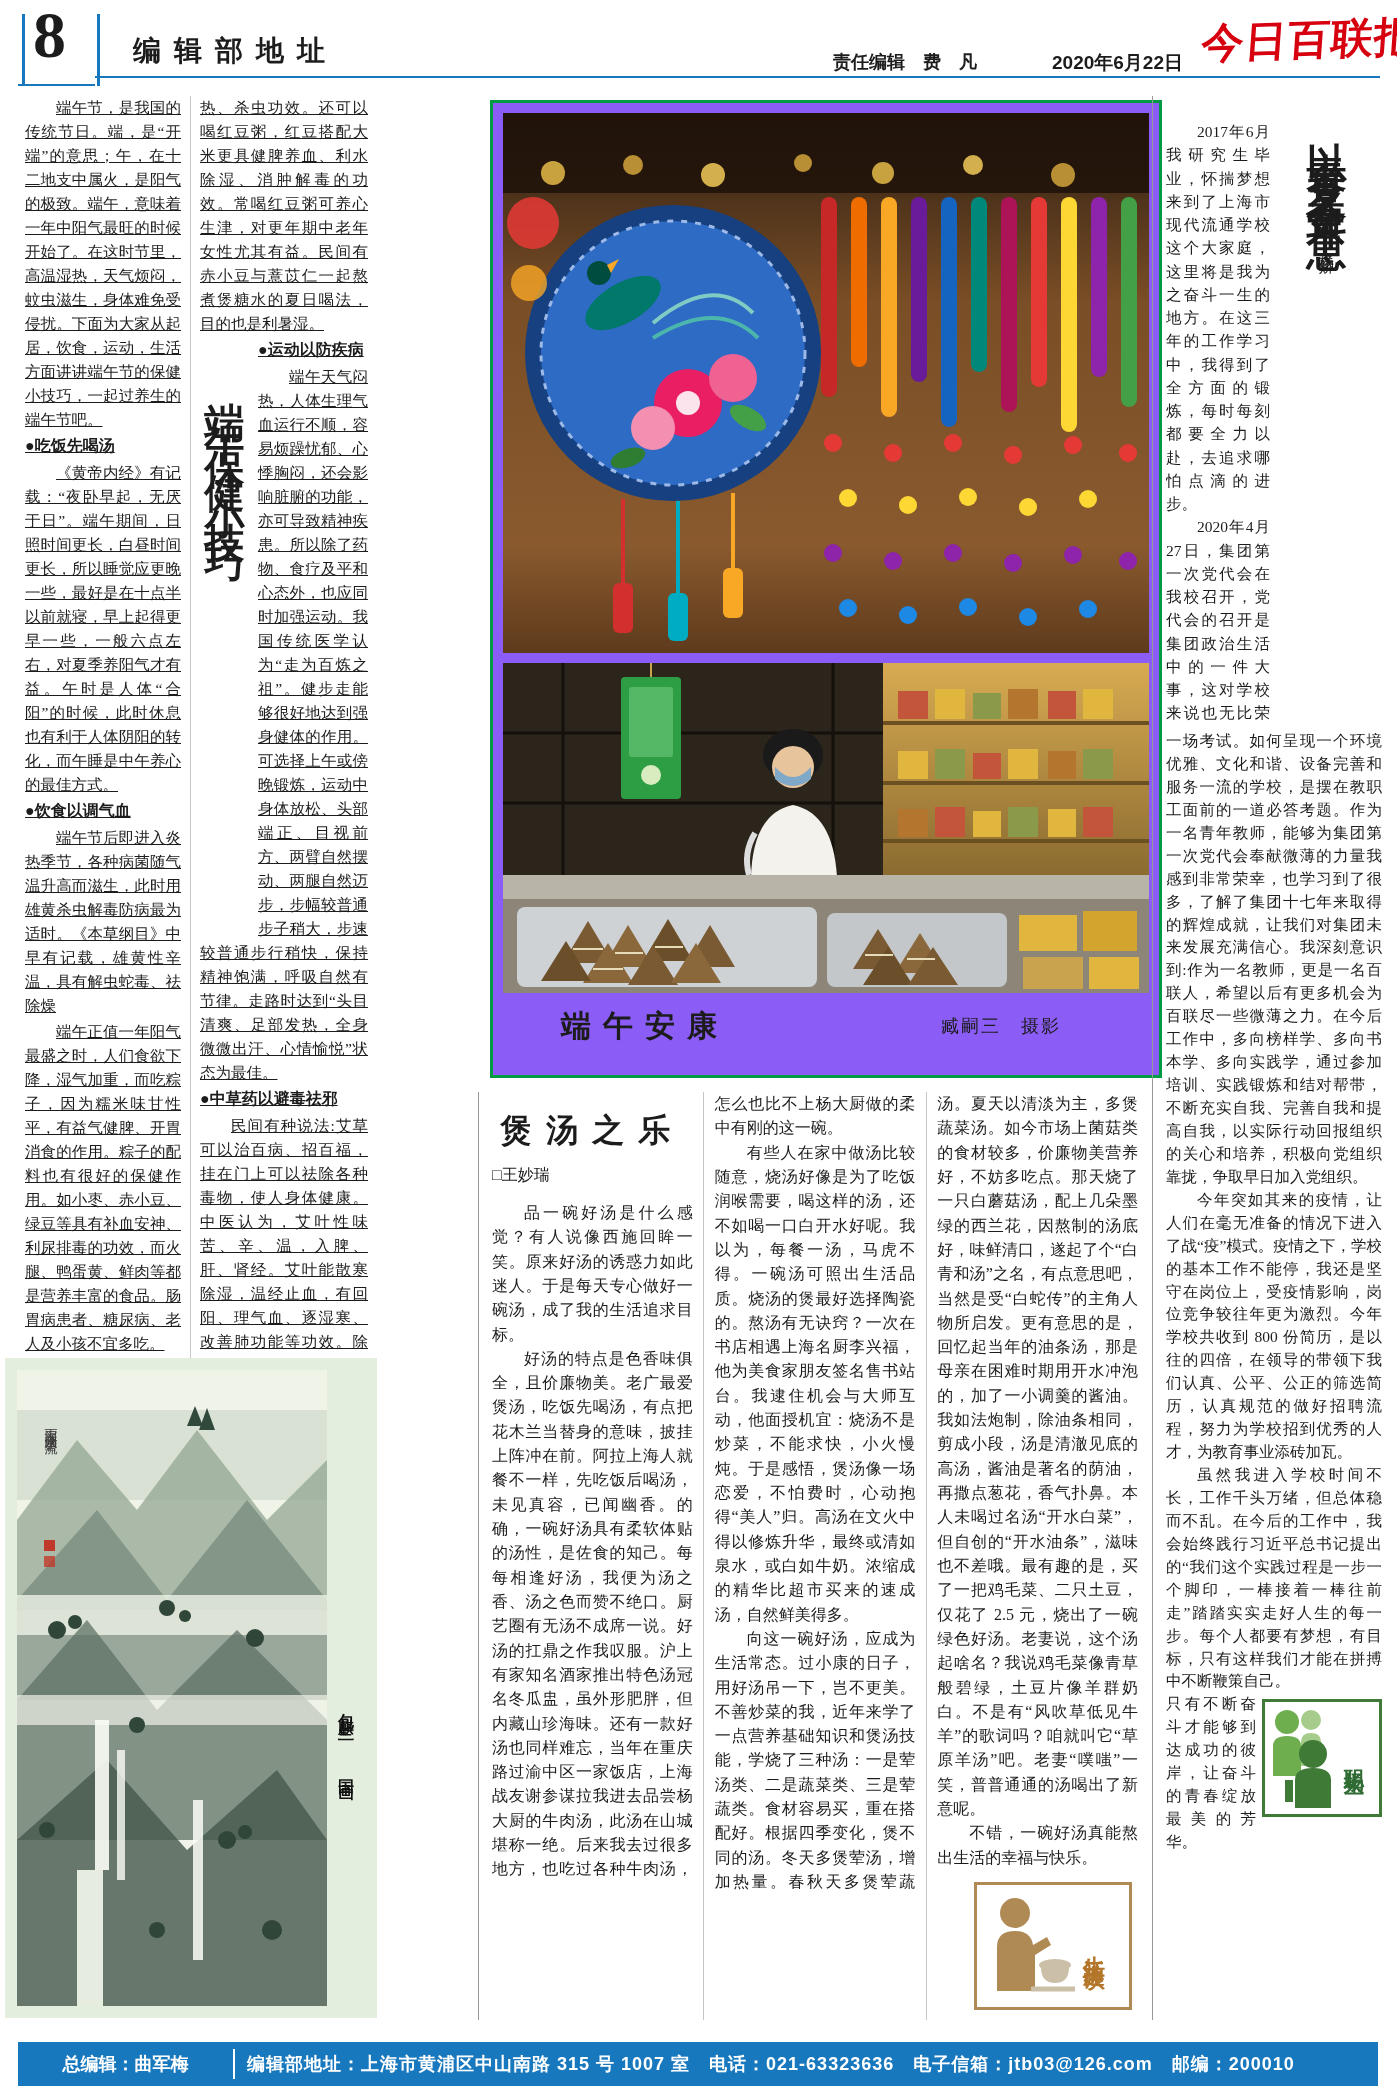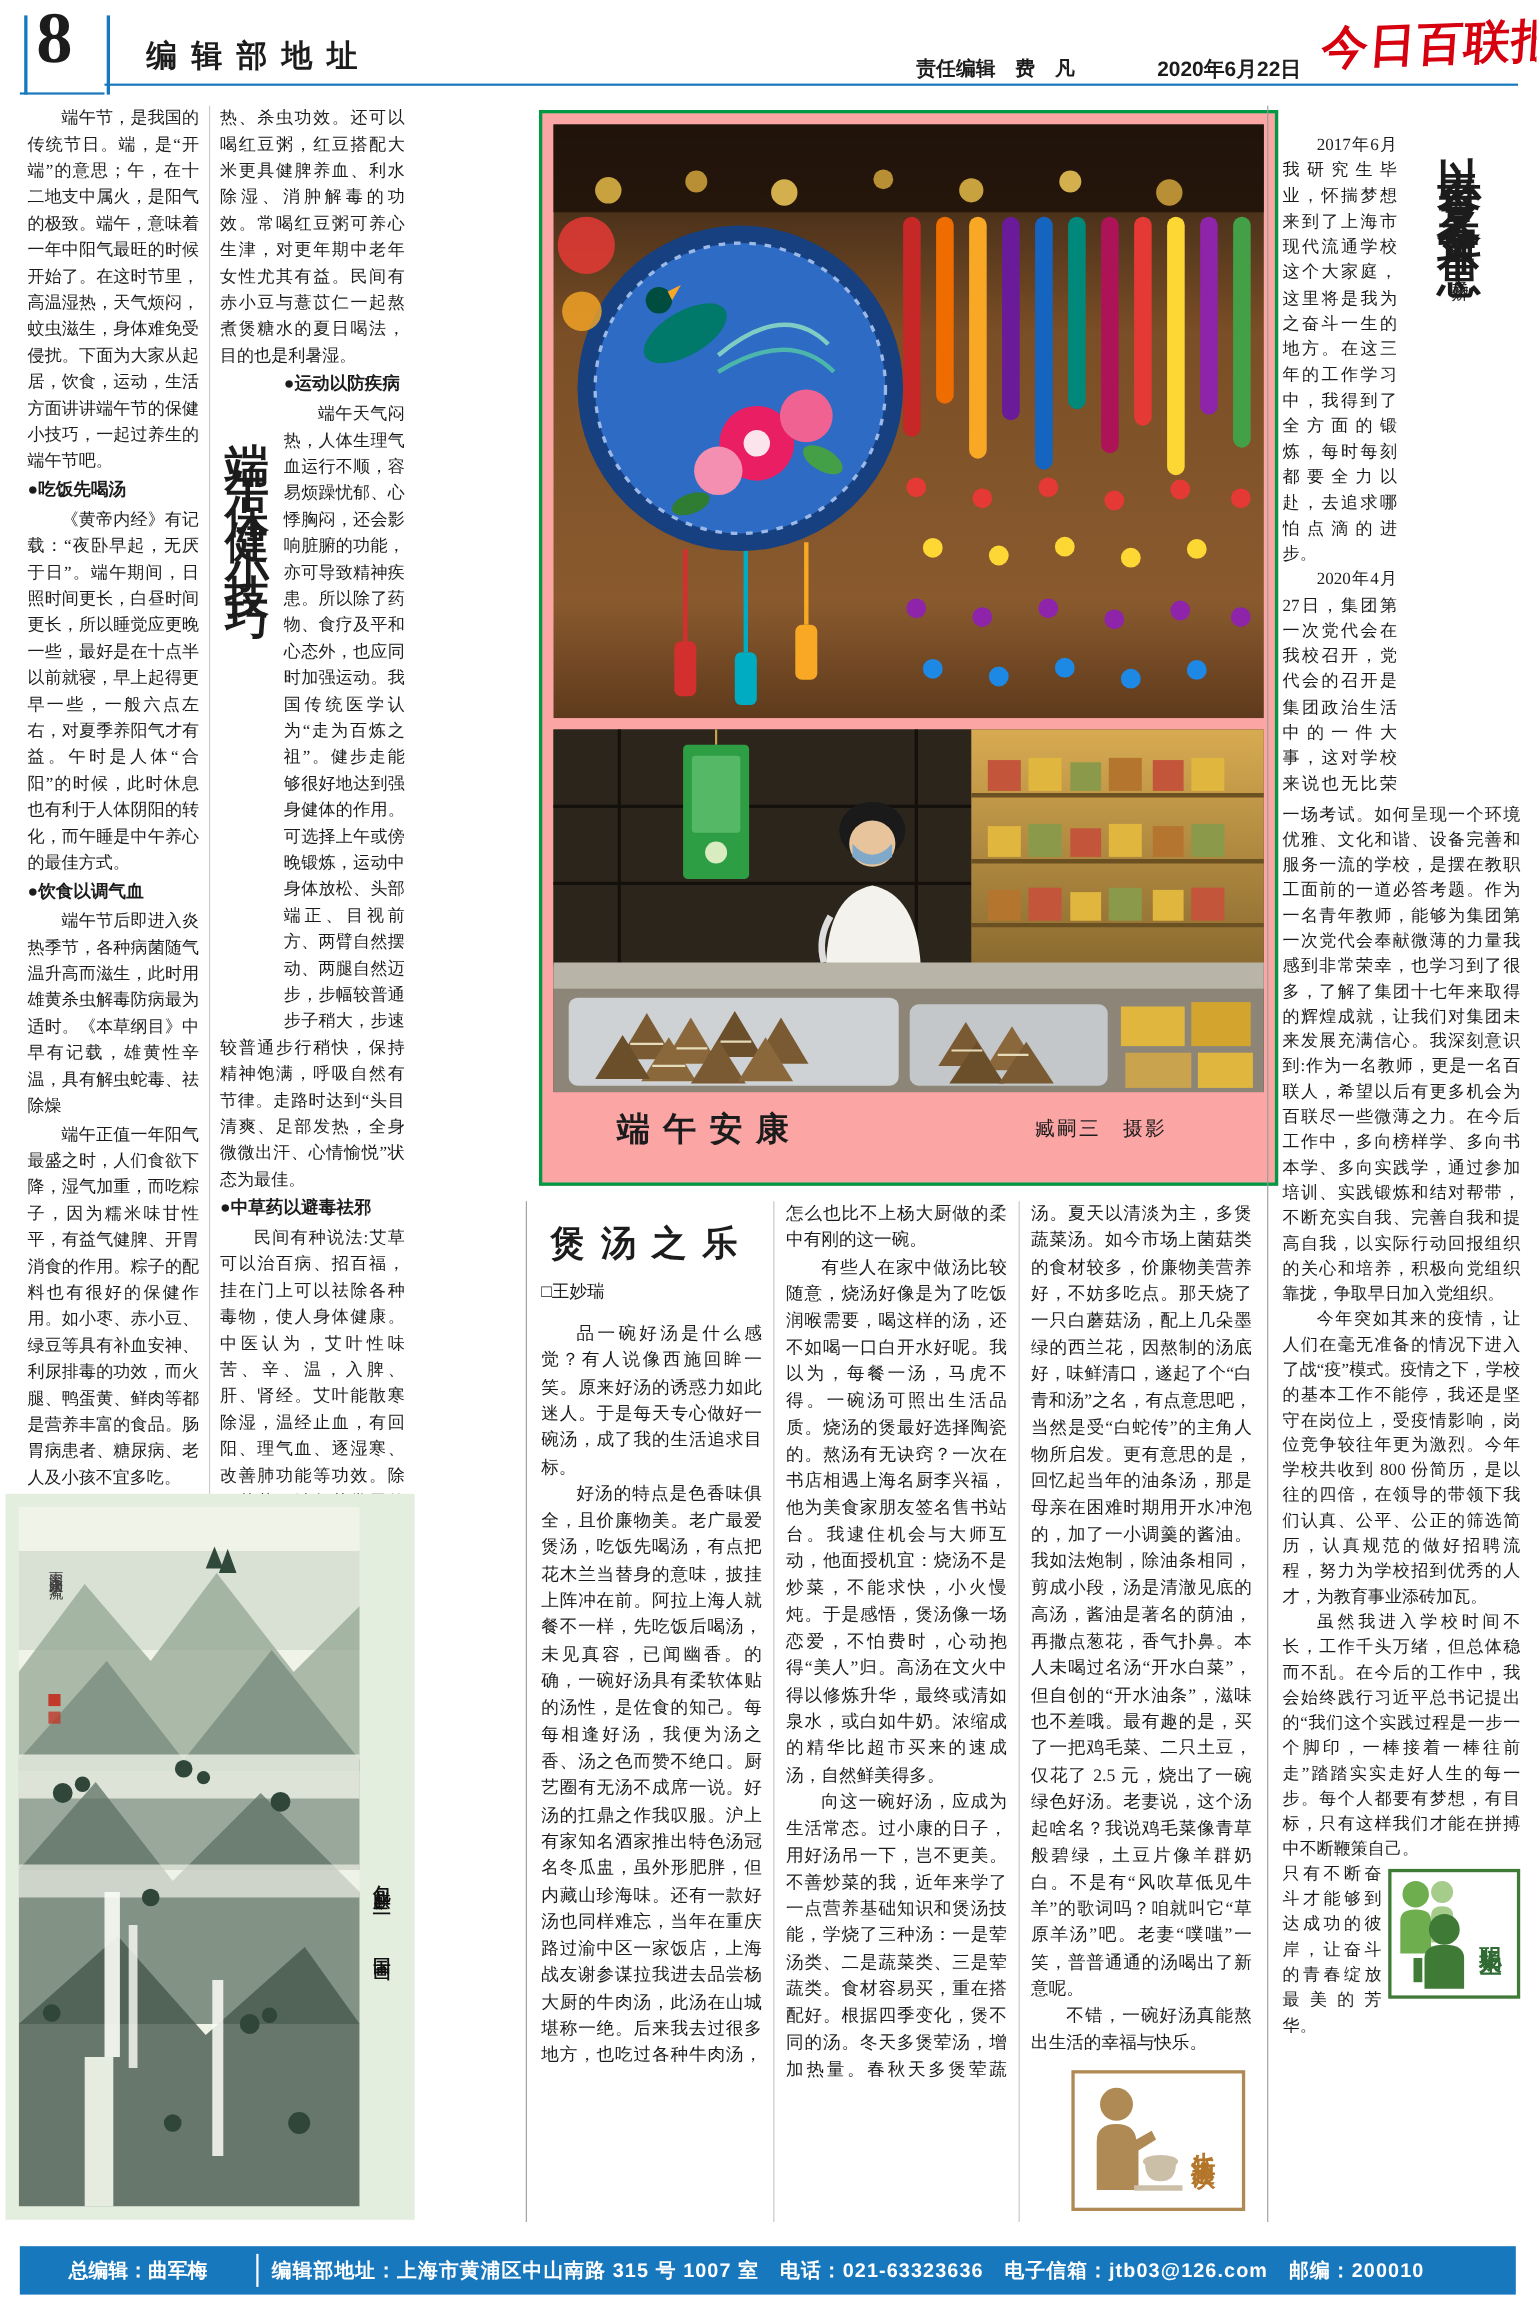--- a/index.html
+++ b/index.html
@@ -12,21 +12,21 @@
   .pagenum-bar{position:absolute;top:14px;width:3px;height:72px;background:#1878be;}
   .pagenum{position:absolute;left:33px;top:2px;font-size:66px;font-weight:700;line-height:1;}
   .section-title{position:absolute;left:133px;top:32px;font-size:28px;font-weight:700;letter-spacing:13px;font-family:"Liberation Sans",sans-serif;}
   .hdr-editor{position:absolute;left:833px;top:50px;font-size:18px;font-weight:700;font-family:"Liberation Sans",sans-serif;}
   .hdr-date{position:absolute;left:1052px;top:50px;font-size:19px;font-weight:700;font-family:"Liberation Sans",sans-serif;}
   .masthead{position:absolute;left:1202px;top:12px;font-size:42px;font-weight:900;color:#d6000f;
             transform:skewX(-6deg) rotate(-2deg);letter-spacing:1px;white-space:nowrap;}
   
   .zone-duanwu{position:absolute;left:25px;top:96px;width:352px;}
   .du-cols{display:flex;}
-  .du-col{font-size:15.5px;line-height:1.55;text-align:justify;}
+  .du-col{font-size:15.5px;line-height:1.55;text-align:justify;text-decoration:underline;}
   .du-col p{margin:0 0 2px 0;}
   .du-col1{width:166px;border-right:1px solid #c9c9c9;padding-right:9px;box-sizing:border-box;}
   .du-col2{width:177px;padding-left:9px;box-sizing:border-box;}
   .indent{text-indent:2em;}
   .sec-head{font-weight:700;font-size:16px;margin:3px 0;}
   .vert-title{float:left;writing-mode:vertical-rl;text-orientation:upright;
               font-size:40px;font-weight:900;letter-spacing:24px;height:548px;
               padding-top:26px;margin:6px 10px 4px 0;line-height:1.2;}
   .logo-yijia{float:left;width:88px;height:96px;margin:4px 8px 2px 0;background:#f7fadf;
               border:4px solid #b9d433;border-radius:14px;box-sizing:border-box;
@@ -38,21 +38,21 @@
   .yijia-leaf{width:30px;height:20px;margin-bottom:2px;}
   
   .painting-wrap{position:absolute;left:5px;top:1358px;width:372px;height:660px;background:#e4eede;
                  box-sizing:border-box;padding:12px 8px 12px 12px;display:flex;}
   .painting-svg{flex:0 0 310px;height:636px;}
   .painting-caption{writing-mode:vertical-rl;text-orientation:upright;font-size:16px;color:#111;
                     margin-left:8px;margin-top:330px;letter-spacing:6px;font-weight:600;}
   .painting-caption .ptype{margin-top:26px;display:inline-block;}
   
   .photo-frame{position:absolute;left:490px;top:100px;width:672px;height:978px;border:3px solid #009944;
-               box-sizing:border-box;padding:10px;background:#fca5a5;}
+               box-sizing:border-box;padding:10px;background:#8b5cf6;}
   .photo1{width:646px;height:540px;display:block;}
   .photo2{width:646px;height:330px;display:block;margin-top:10px;}
   .photo-caption-row{height:66px;display:flex;align-items:center;}
   .photo-caption{margin-left:58px;font-size:30px;font-weight:900;letter-spacing:12px;}
   .photo-credit{margin-left:auto;margin-right:88px;font-size:18px;letter-spacing:2px;}
   
   .baotang{position:absolute;left:478px;top:1092px;width:660px;height:928px;border-left:1px solid #999;
            padding-left:13px;box-sizing:border-box;position:absolute;}
   .bt-cols{column-count:3;column-gap:22px;column-rule:1px solid #c4c4c4;height:928px;
            font-size:16px;line-height:1.52;text-align:justify;}

